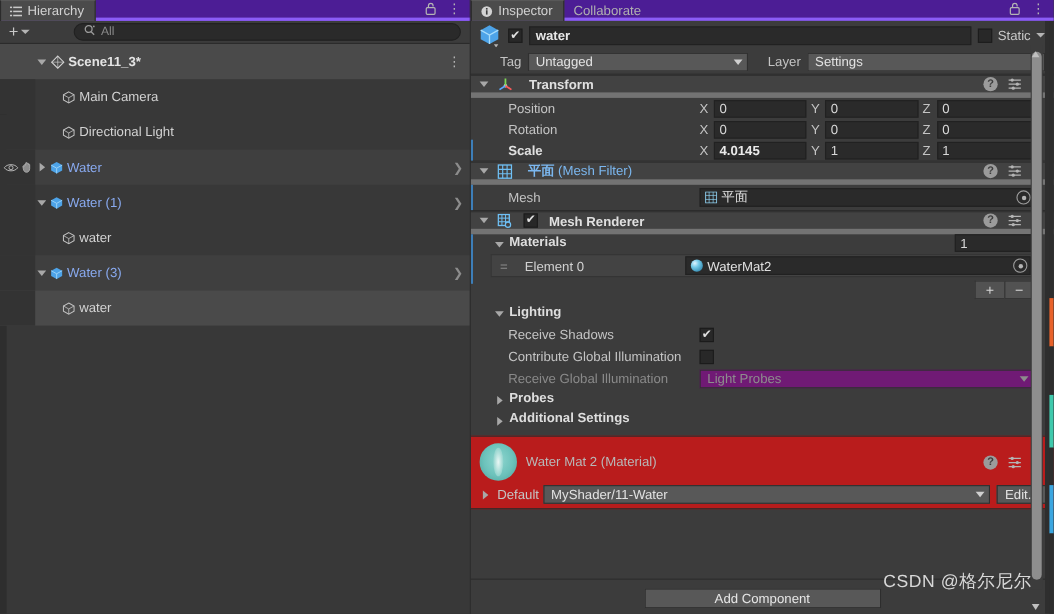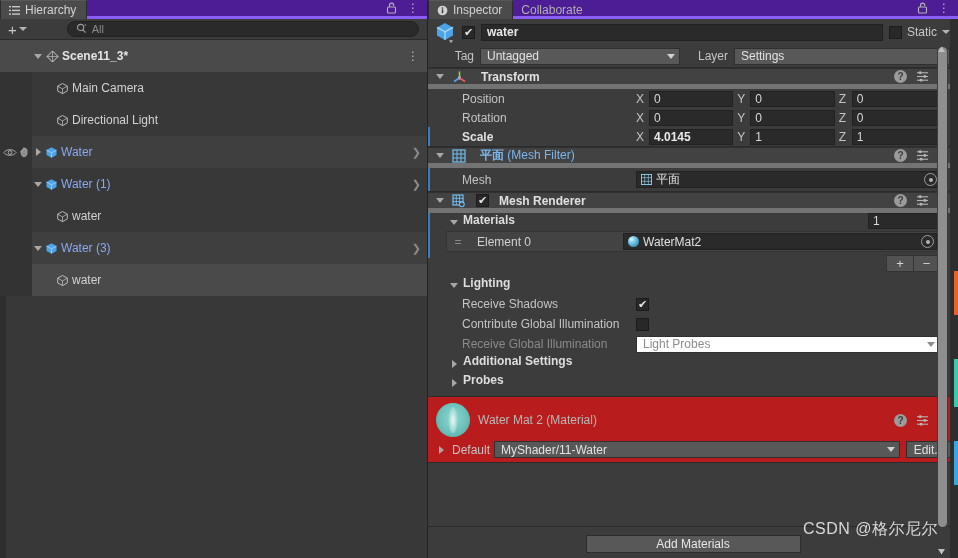--- a/index.html
+++ b/index.html
@@ -85,21 +85,21 @@
 
   .taglayer { height: 22px; display: flex; align-items: center; padding: 0 8px 0 6px;
               gap: 6px; }
   .fl-lbl { font-size: 12px; color: #c4c4c4; text-align: right; }
   .dd { height: 17px; background: #585858; border: 1px solid #303030;
         display: flex; align-items: center; padding: 0 4px 0 6px;
         font-size: 12px; color: #e2e2e2; position: relative; }
   .dd .arrow { margin-left: auto; width: 0; height: 0;
                border-left: 4px solid transparent; border-right: 4px solid transparent;
                border-top: 5px solid #d0d0d0; }
-  .dd.disabled { background: #ffffff; color: #8d8d8d; }
+  .dd.disabled { background: #701a75; color: #8d8d8d; }
   .dd.disabled .arrow { border-top-color: #8d8d8d; }
 
   .sep { height: 1px; background: #2b2b2b; }
 
   .comp-hdr { height: 21px; display: flex; align-items: center; gap: 6px;
               background: #424242; padding: 0 6px 0 6px;
               border-top: 1px solid #303030; border-bottom: 5px solid #737373; }
   .comp-title { font-size: 12px; font-weight: bold; color: #e0e0e0; margin-left: 8px; }
   .comp-title.cn { color: #7bb7ef; font-weight: bold; }
   .comp-title.cn span.en { color: #7bb7ef; font-weight: normal; }
@@ -684,28 +684,28 @@
         <div class="dd disabled" style="flex:1">
           <span>Light Probes</span>
           <span class="arrow"></span>
         </div>
       </div>
 
       <div class="foldrow" style="height:19px">
         <span class="twisty">
             <span class="tri-r"></span>
           </span>
-        <span class="lbl">Additional Settings</span>
+        <span class="lbl">Probes</span>
       </div>
 
       <div class="foldrow" style="height:19px">
         <span class="twisty">
             <span class="tri-r"></span>
           </span>
-        <span class="lbl">Probes</span>
+        <span class="lbl">Additional Settings</span>
       </div>
 
       <div style="height:4px"></div>
 
       <div class="matbox">
         <div class="mat-row1">
           <div class="mat-prev"></div>
           <span class="mat-title">Water Mat 2 (Material)</span>
           <div class="hdr-icons">
             <span class="q-ico">?</span>
@@ -732,21 +732,21 @@
             <span class="arrow"></span>
           </div>
           <div class="editbtn">
             <span>Edit...</span>
           </div>
         </div>
       </div>
 
       <div class="addcomp-wrap">
         <div class="addcomp">
-          <span>Add Materials</span>
+          <span>Add Component</span>
         </div>
       </div>
 
       <div class="watermark">CSDN @格尔尼尔</div>
 
       <div class="vscroll">
         <div class="thumb"></div>
       </div>
       <div class="sc-arrow-up" style="top:24px">
         <svg width="9" height="9" viewBox="0 0 9 9">

